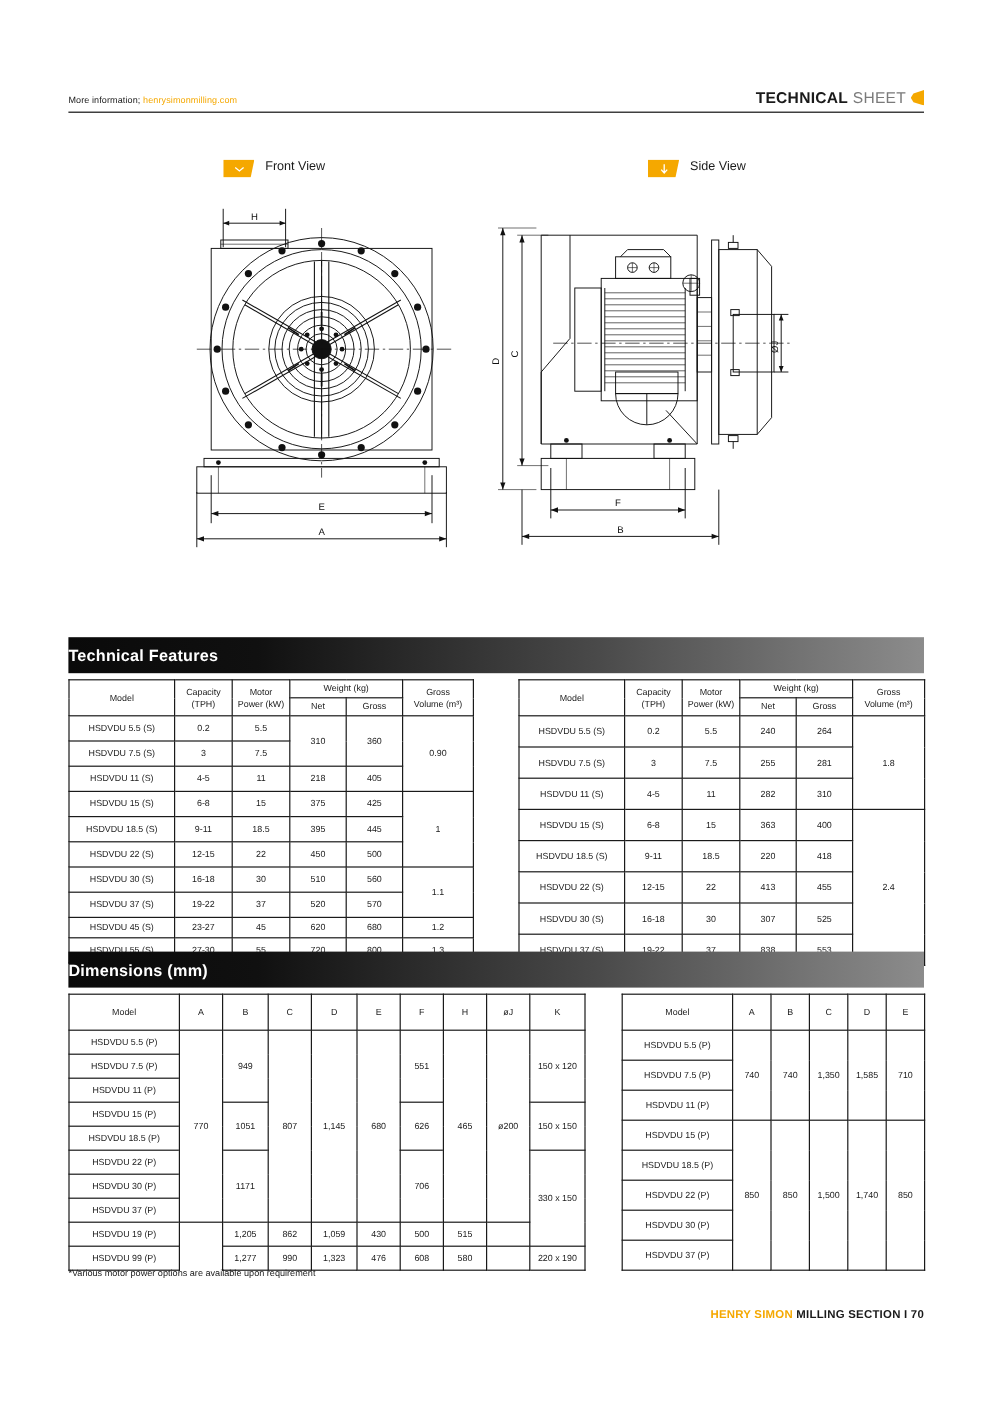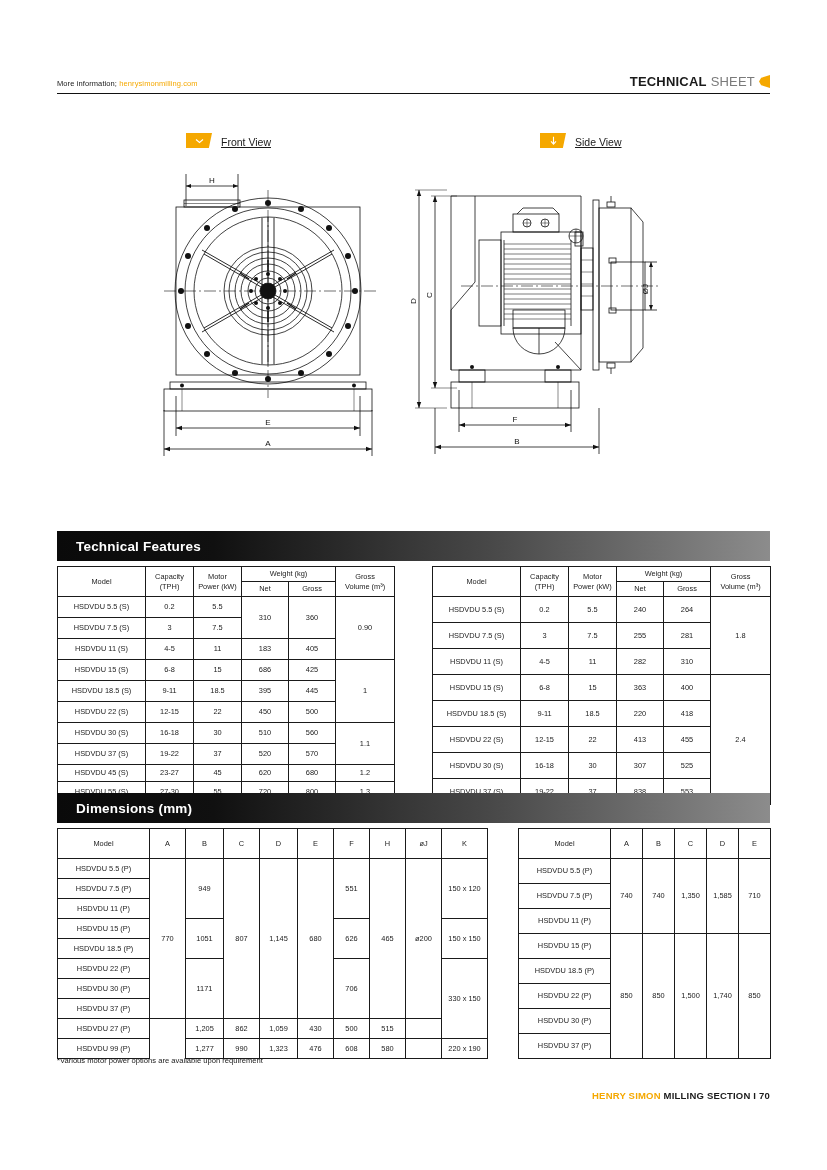--- a/index.html
+++ b/index.html
@@ -61,21 +61,21 @@
   .brand-glyph::before {
     content: "";
     position: absolute; inset: 0;
     background: #f5a800;
     clip-path: polygon(100% 0, 100% 100%, 20% 78%, 0 50%, 20% 22%);
   }
 
   
   .viewlabel {
     position: absolute;
-    display: flex; align-items: flex-end; gap: 9px; text-decoration: underline;
+    display: flex; align-items: flex-start; gap: 9px;
   }
   .viewlabel .badge {
     width: 26px; height: 15px;
     background: #f5a800;
     position: relative;
     clip-path: polygon(0 0, 100% 0, 88% 100%, 0 100%);
     display: flex; align-items: center; justify-content: center;
   }
   .viewlabel .badge svg { display: block; }
   .viewlabel .vl-text { font-size: 10.5px; color: #1a1a1a; }
@@ -92,21 +92,20 @@
     position: absolute;
     height: 30px;
     background: linear-gradient(to right, #0a0a0a 0%, #101010 22%, #4a4a4a 62%, #8c8c8c 100%);
     display: flex; align-items: center;
   }
   .banner .banner-title {
     color: #fff;
     font-size: 13.5px;
     font-weight: bold;
     letter-spacing: .2px;
-    padding-left: 19px;
   }
   #banner-tech { left: 57px; top: 531px; width: 713px; }
   #banner-dims { left: 57px; top: 793px; width: 713px; }
 
   
   table.dt {
     position: absolute;
     border-collapse: collapse;
     table-layout: fixed;
     background: #fff;
@@ -472,28 +471,28 @@
     </tr>
     <tr style="height:21px">
       <td class="lcell model-cell">HSDVDU 7.5 (S)</td>
       <td>3</td>
       <td>7.5</td>
     </tr>
     <tr style="height:21px">
       <td class="lcell model-cell">HSDVDU 11 (S)</td>
       <td>4-5</td>
       <td>11</td>
-      <td>183</td>
+      <td>218</td>
       <td>405</td>
     </tr>
     <tr style="height:21px">
       <td class="lcell model-cell">HSDVDU 15 (S)</td>
       <td>6-8</td>
       <td>15</td>
-      <td>686</td>
+      <td>375</td>
       <td>425</td>
       <td class="rcell" rowspan="3">1</td>
     </tr>
     <tr style="height:21px">
       <td class="lcell model-cell">HSDVDU 18.5 (S)</td>
       <td>9-11</td>
       <td>18.5</td>
       <td>395</td>
       <td>445</td>
     </tr>
@@ -696,21 +695,21 @@
       <td rowspan="3">706</td>
       <td class="rcell" rowspan="4">330 x 150</td>
     </tr>
     <tr style="height:20px">
       <td class="lcell model-cell">HSDVDU 30 (P)</td>
     </tr>
     <tr style="height:20px">
       <td class="lcell model-cell">HSDVDU 37 (P)</td>
     </tr>
     <tr style="height:20px">
-      <td class="lcell model-cell">HSDVDU 27 (P)</td>
+      <td class="lcell model-cell">HSDVDU 19 (P)</td>
       <td style="border:none;color:transparent">770</td>
       <td>1,205</td>
       <td>862</td>
       <td>1,059</td>
       <td>430</td>
       <td>500</td>
       <td>515</td>
       <td></td>
     </tr>
     <tr style="height:20px">

